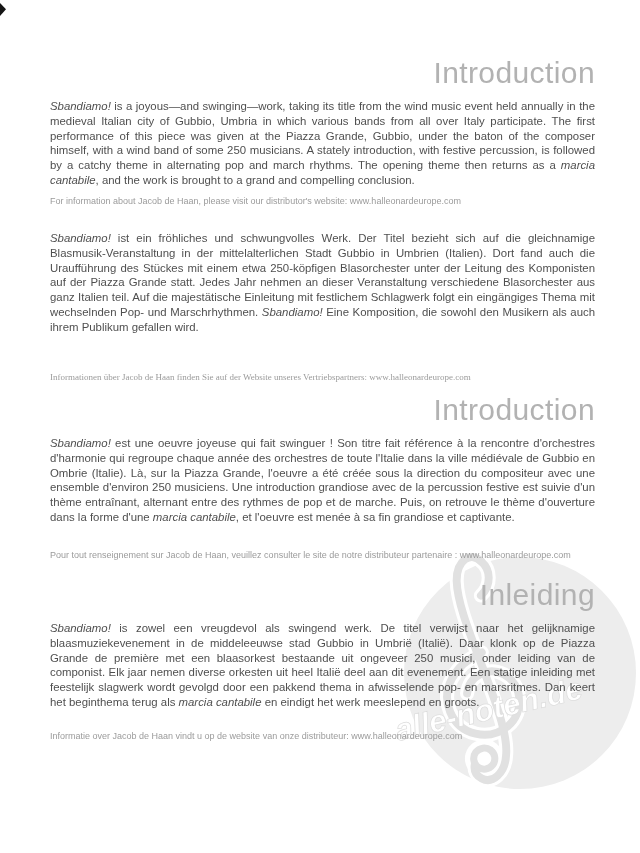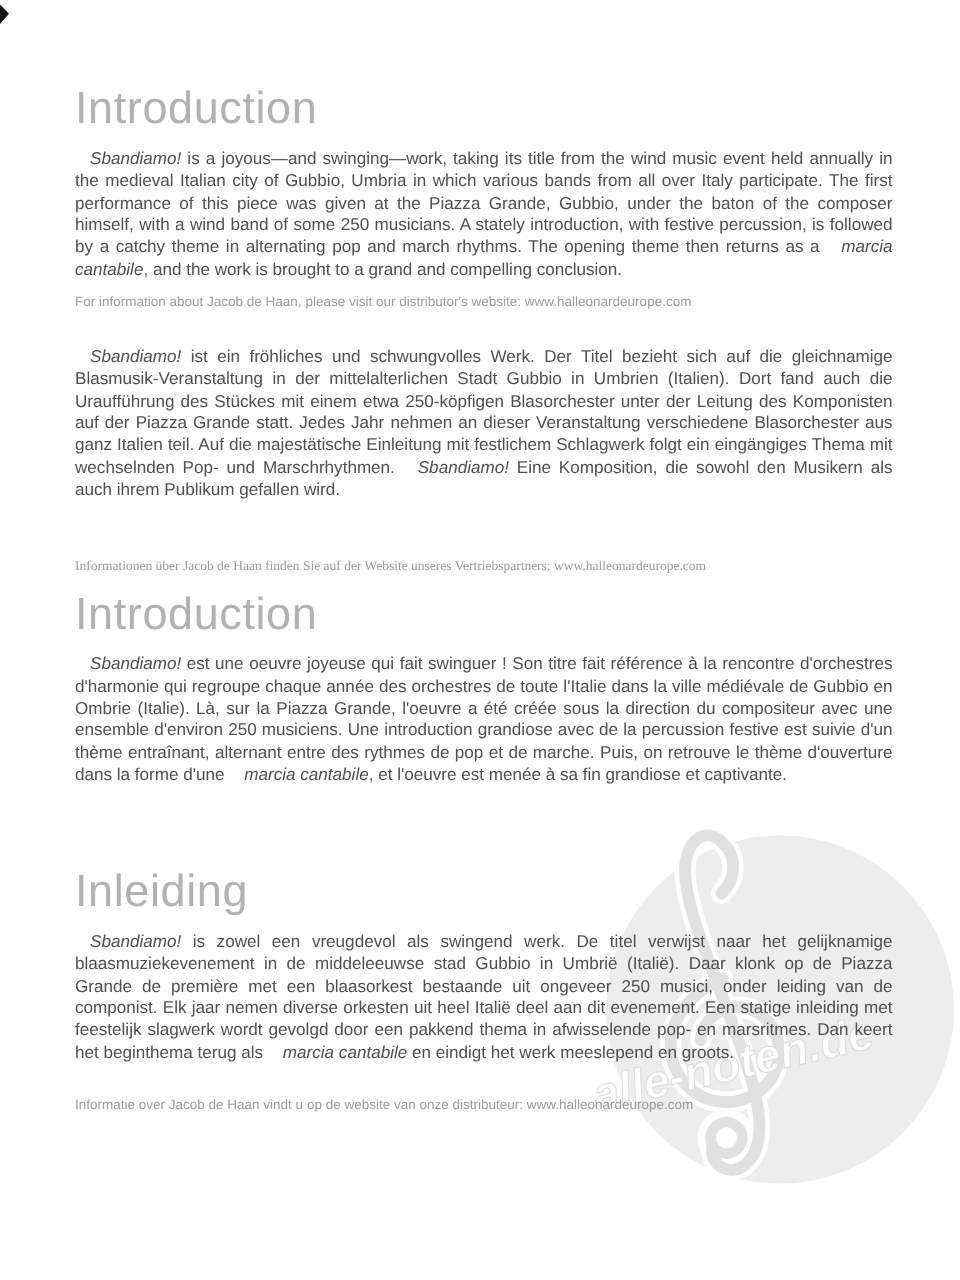--- a/index.html
+++ b/index.html
@@ -19,28 +19,29 @@
   #sec-en{top:57px;}
   #sec-de{top:220px;}
   #sec-fr{top:394px;}
   #sec-nl{top:579px;}
   .heading{
     margin:0;
     font-size:30px;line-height:31px;
     font-weight:300;
     color:#b2b2b2;
     letter-spacing:0.4px;
+    text-align:right;
   }
   .para{
     margin:11px 0 0 0;
     font-size:11.4px;line-height:14.8px;
     color:#4f4f4f;
     text-align:justify;
   }
-  .para .it{font-style:italic;margin-left:10px;}
+  .para .it{font-style:italic;}
   .footer-note{
     position:absolute;left:0;
     font-size:9px;line-height:11px;
     color:#9b9b9b;
     white-space:nowrap;
   }
   #sec-en .footer-note{top:139px;}
   #sec-de .footer-note{top:152px;font-family:Liberation Serif, serif;}
   #sec-fr .footer-note{top:156px;}
   #sec-nl .footer-note{top:152px;}
@@ -83,19 +84,20 @@
 </div>
 
 <div class="section" id="sec-de">
   <p class="para"><span class="it">Sbandiamo!</span><span> ist ein fröhliches und schwungvolles Werk. Der Titel bezieht sich auf die gleichnamige Blasmusik-Veranstaltung in der mittelalterlichen Stadt Gubbio in Umbrien (Italien). Dort fand auch die Uraufführung des Stückes mit einem etwa 250-köpfigen Blasorchester unter der Leitung des Komponisten auf der Piazza Grande statt. Jedes Jahr nehmen an dieser Veranstaltung verschiedene Blasorchester aus ganz Italien teil. Auf die majestätische Einleitung mit festlichem Schlagwerk folgt ein eingängiges Thema mit wechselnden Pop- und Marschrhythmen. </span><span class="it">Sbandiamo!</span><span> Eine Komposition, die sowohl den Musikern als auch ihrem Publikum gefallen wird.</span></p>
   <div class="footer-note">Informationen über Jacob de Haan finden Sie auf der Website unseres Vertriebspartners: www.halleonardeurope.com</div>
 </div>
 
 <div class="section" id="sec-fr">
   <h1 class="heading">Introduction</h1>
   <p class="para"><span class="it">Sbandiamo!</span><span> est une oeuvre joyeuse qui fait swinguer ! Son titre fait référence à la rencontre d'orchestres d'harmonie qui regroupe chaque année des orchestres de toute l'Italie dans la ville médiévale de Gubbio en Ombrie (Italie). Là, sur la Piazza Grande, l'oeuvre a été créée sous la direction du compositeur avec une ensemble d'environ 250 musiciens. Une introduction grandiose avec de la percussion festive est suivie d'un thème entraînant, alternant entre des rythmes de pop et de marche. Puis, on retrouve le thème d'ouverture dans la forme d'une </span><span class="it">marcia cantabile</span><span>, et l'oeuvre est menée à sa fin grandiose et captivante.</span></p>
+  <div class="footer-note">Pour tout renseignement sur Jacob de Haan, veuillez consulter le site de notre distributeur partenaire : www.halleonardeurope.com</div>
 </div>
 
 <div class="section" id="sec-nl">
   <h1 class="heading">Inleiding</h1>
   <p class="para"><span class="it">Sbandiamo!</span><span> is zowel een vreugdevol als swingend werk. De titel verwijst naar het gelijknamige blaasmuziekevenement in de middeleeuwse stad Gubbio in Umbrië (Italië). Daar klonk op de Piazza Grande de première met een blaasorkest bestaande uit ongeveer 250 musici, onder leiding van de componist. Elk jaar nemen diverse orkesten uit heel Italië deel aan dit evenement. Een statige inleiding met feestelijk slagwerk wordt gevolgd door een pakkend thema in afwisselende pop- en marsritmes. Dan keert het beginthema terug als </span><span class="it">marcia cantabile</span><span> en eindigt het werk meeslepend en groots.</span></p>
   <div class="footer-note">Informatie over Jacob de Haan vindt u op de website van onze distributeur: www.halleonardeurope.com</div>
 </div>
 
 </body></html>

